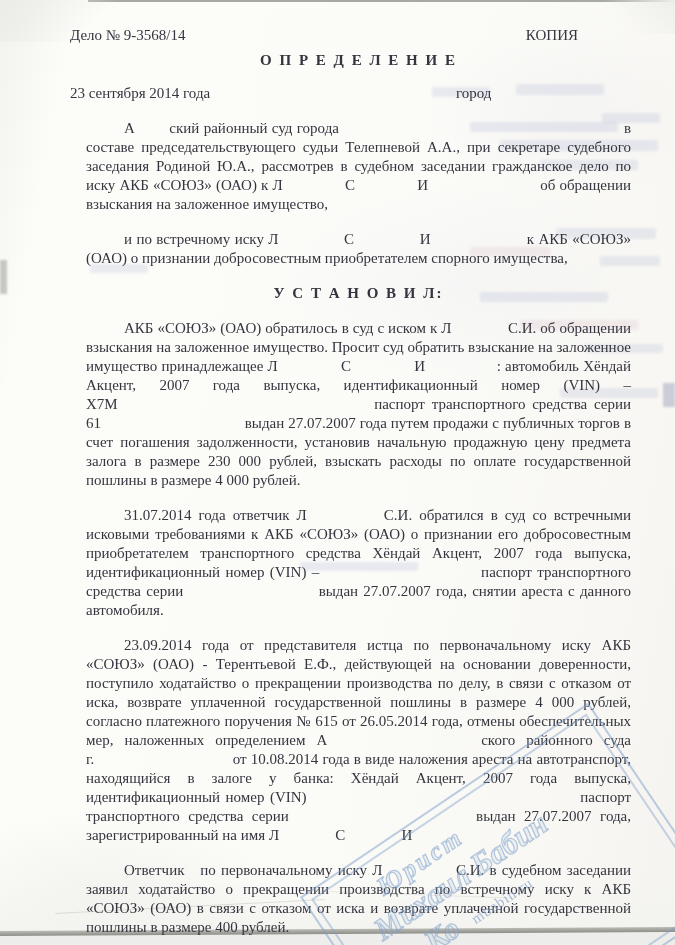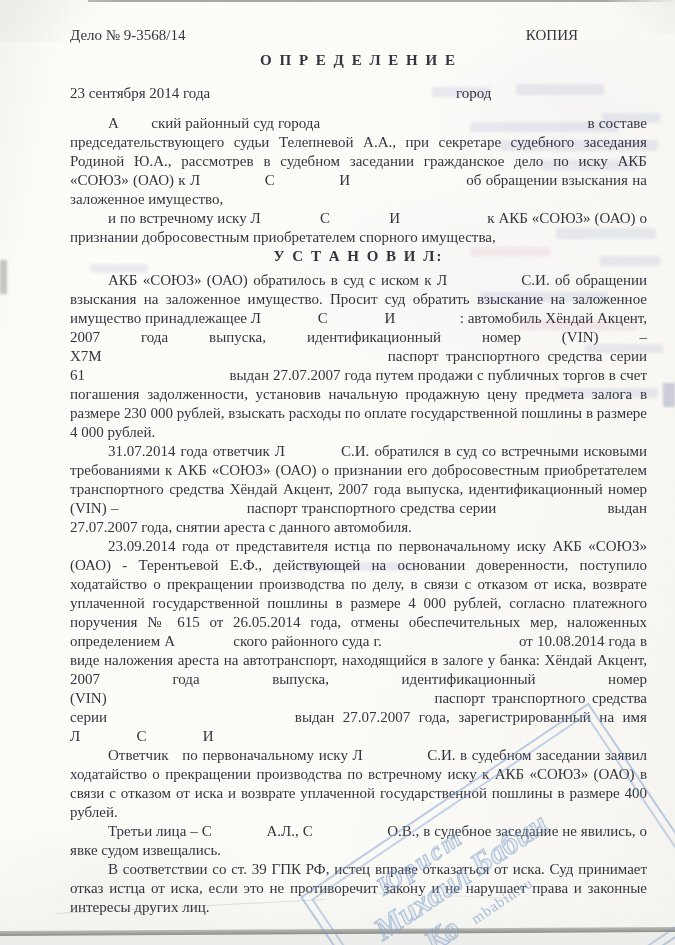--- a/index.html
+++ b/index.html
@@ -38,21 +38,21 @@
   .content{
     position:absolute;left:70px;top:26px;width:577px;z-index:1;
     color:#34353f;font-size:15px;line-height:19px;
   }
   .header-row{display:flex;justify-content:space-between;}
   .copy{margin-right:69px;}
   .title{text-align:center;font-weight:bold;letter-spacing:2px;margin-top:6px;}
   .date-row{margin-top:14px;position:relative;height:19px;}
   .city{position:absolute;left:386px;top:0;}
   .intro-block{margin-top:11px;}
-  p.para{margin:0;text-align:justify;text-indent:38px;}
+  p.para{margin:16px;text-align:justify;text-indent:38px;}
   .ustanovil{text-align:center;font-weight:bold;letter-spacing:2px;}
   .paras{margin-top:5px;}
   
   .ghost{position:absolute;background:rgba(122,132,188,.14);filter:blur(1.5px);border-radius:2px;z-index:0;}
   .ghost.pink{background:rgba(200,120,145,.12);}
   
   .stamp{
     position:absolute;left:300px;top:897px;width:344px;height:240px;
     transform-origin:0 0;transform:rotate(-34deg);
     border:2px solid rgba(125,158,202,.50);

